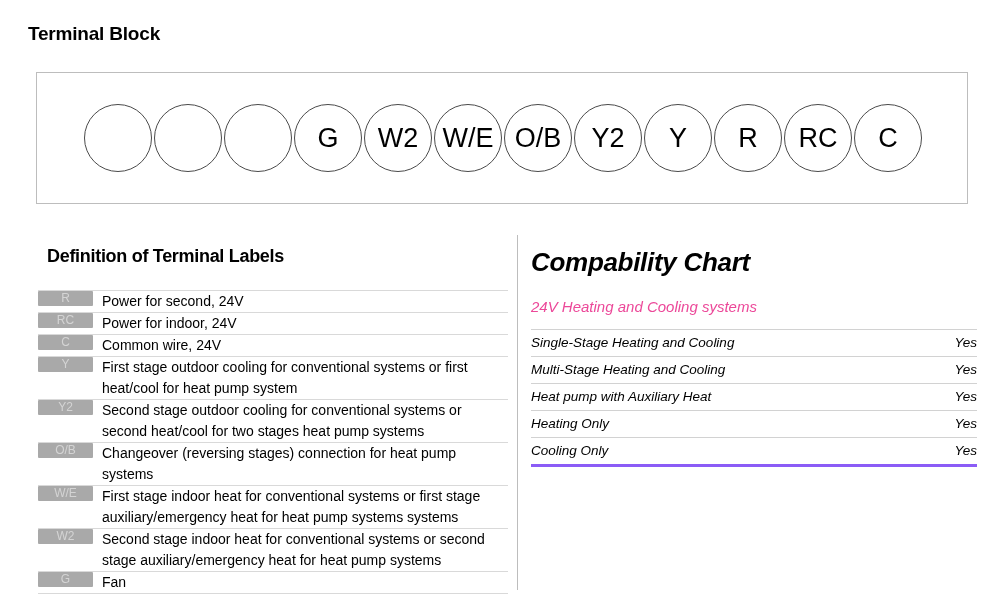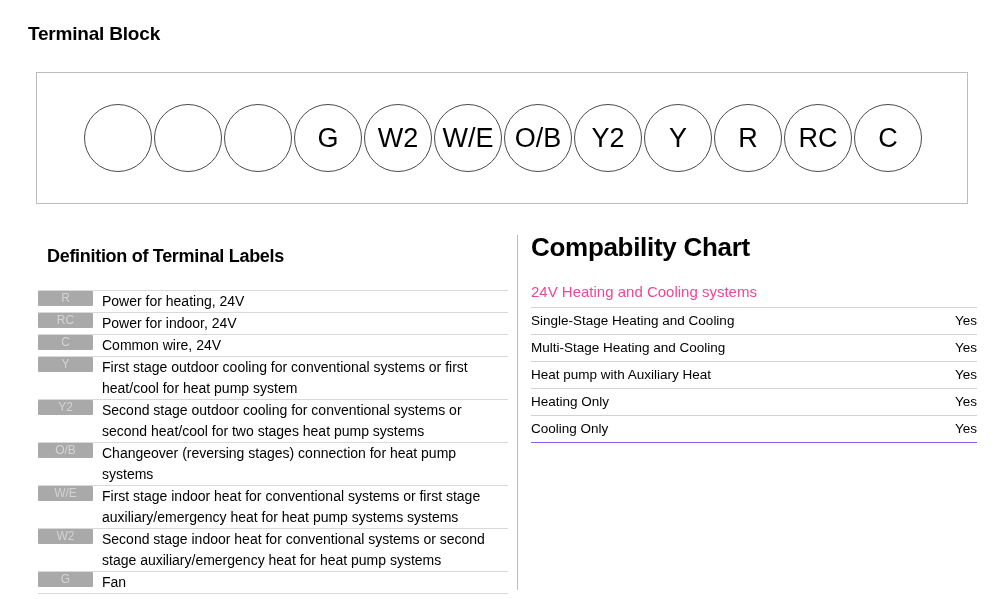--- a/index.html
+++ b/index.html
@@ -132,48 +132,49 @@
     line-height: 21px;
     padding-top: 2px;
     padding-bottom: 2px;
     color: #000;
   }
 
   
   #compat-column {
     position: absolute;
     left: 531px;
-    top: 1px;
+    top: 16px;
     width: 446px;
+    font-style: italic;
   }
   #compat-heading {
     font-size: 26px;
     font-weight: bold;
     letter-spacing: -0.3px;
     margin: 0;
     padding-top: 7px;
     line-height: 1.15;
   }
   #compat-subheading {
     font-size: 15px;
     color: #ec4899;
     margin-top: 19px;
     line-height: 20px;
   }
   #compat-table {
-    margin-top: 5px;
+    margin-top: 12px;
     border-collapse: collapse;
     width: 446px;
     table-layout: fixed;
   }
   #compat-table tr {
     border-top: 1px solid #d2d2d2;
   }
   #compat-table tr:last-child {
-    border-bottom: 1px solid #8b5cf6;
+    border-bottom: 3px solid #8b5cf6;
   }
   #compat-table td {
     padding: 4px 0 4px 0;
     font-size: 13.5px;
     line-height: 18px;
     vertical-align: middle;
   }
   td.compat-value {
     width: 90px;
     text-align: right;
@@ -207,21 +208,21 @@
   <div id="column-divider"></div>
 
   <div id="definitions-column">
     <h2 id="definitions-heading">Definition of Terminal Labels</h2>
     <table id="definitions-table">
       <tbody>
           <tr>
             <td class="def-badge-cell">
               <span class="def-badge">R</span>
             </td>
-            <td class="def-text-cell">Power for heating, 24V</td>
+            <td class="def-text-cell">Power for second, 24V</td>
           </tr>
           <tr>
             <td class="def-badge-cell">
               <span class="def-badge">RC</span>
             </td>
             <td class="def-text-cell">Power for indoor, 24V</td>
           </tr>
           <tr>
             <td class="def-badge-cell">
               <span class="def-badge">C</span>

